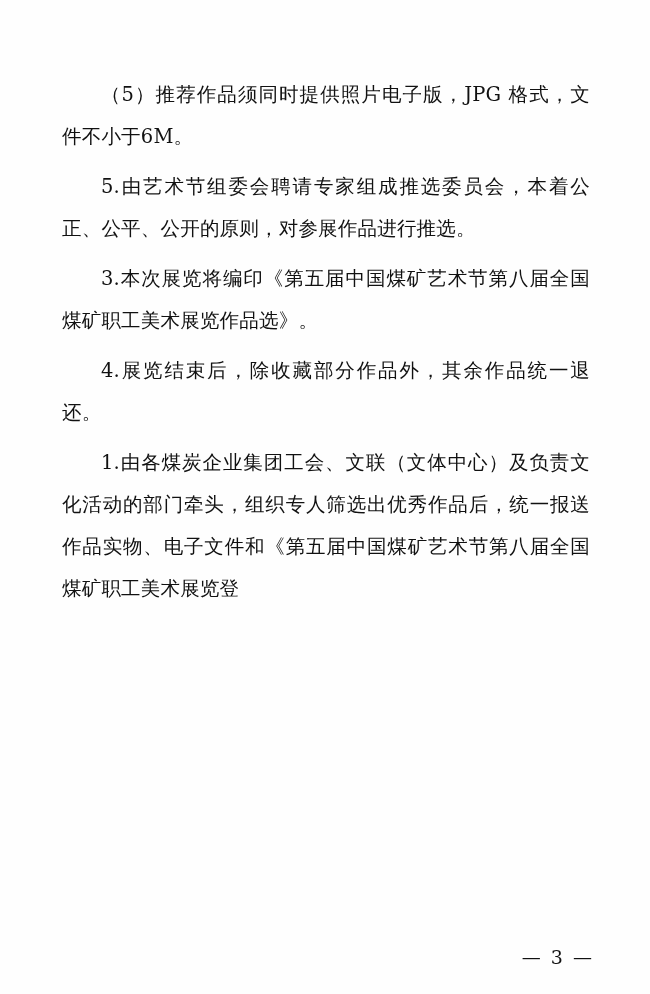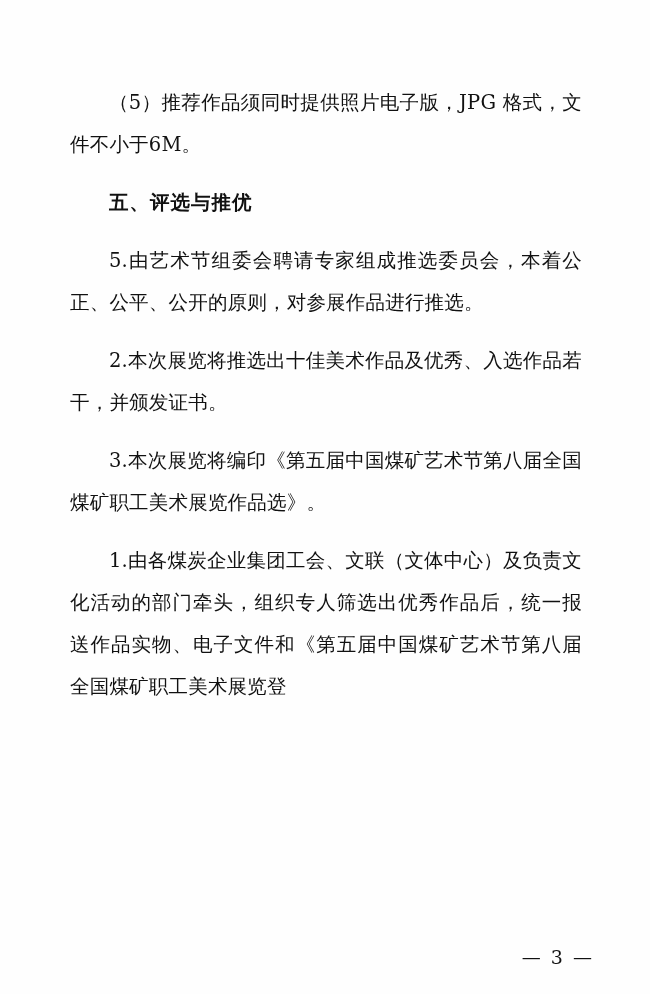--- a/index.html
+++ b/index.html
@@ -23,21 +23,21 @@
     background: #fefefe;
   }
   .doc-body {
     font-size: 19.5px;
     line-height: 42px;
     letter-spacing: 0.2px;
     text-align: justify;
     text-justify: inter-ideograph;
   }
   .para {
-    margin: 16px;
+    margin: 8px;
     text-indent: 2em;
     font-size: 19.5px;
     line-height: 42px;
   }
   .para.heading {
     font-weight: bold;
     letter-spacing: 1px;
   }
   .footer {
     position: absolute;
@@ -53,22 +53,21 @@
   .page-num {
     display: inline-block;
   }
 </style>
 </head>
 <body>
 
 <div class="page">
   <div class="doc-body">
     <p class="para">（5）推荐作品须同时提供照片电子版，JPG 格式，文件不小于6M。</p>
-    <p class="para heading">五、评选与推优</p>
     <p class="para">5.由艺术节组委会聘请专家组成推选委员会，本着公正、公平、公开的原则，对参展作品进行推选。</p>
-    <p class="para">2.本次展览将推选出十佳美术作品及优秀、入选作品若干，并颁发证书。</p>
     <p class="para">3.本次展览将编印《第五届中国煤矿艺术节第八届全国煤矿职工美术展览作品选》。</p>
+    <p class="para">4.展览结束后，除收藏部分作品外，其余作品统一退还。</p>
     <p class="para">1.由各煤炭企业集团工会、文联（文体中心）及负责文化活动的部门牵头，组织专人筛选出优秀作品后，统一报送作品实物、电子文件和《第五届中国煤矿艺术节第八届全国煤矿职工美术展览登</p>
   </div>
   <div class="footer">
     <span class="page-num">— 3 —</span>
   </div>
 </div>
 
 </body></html>

